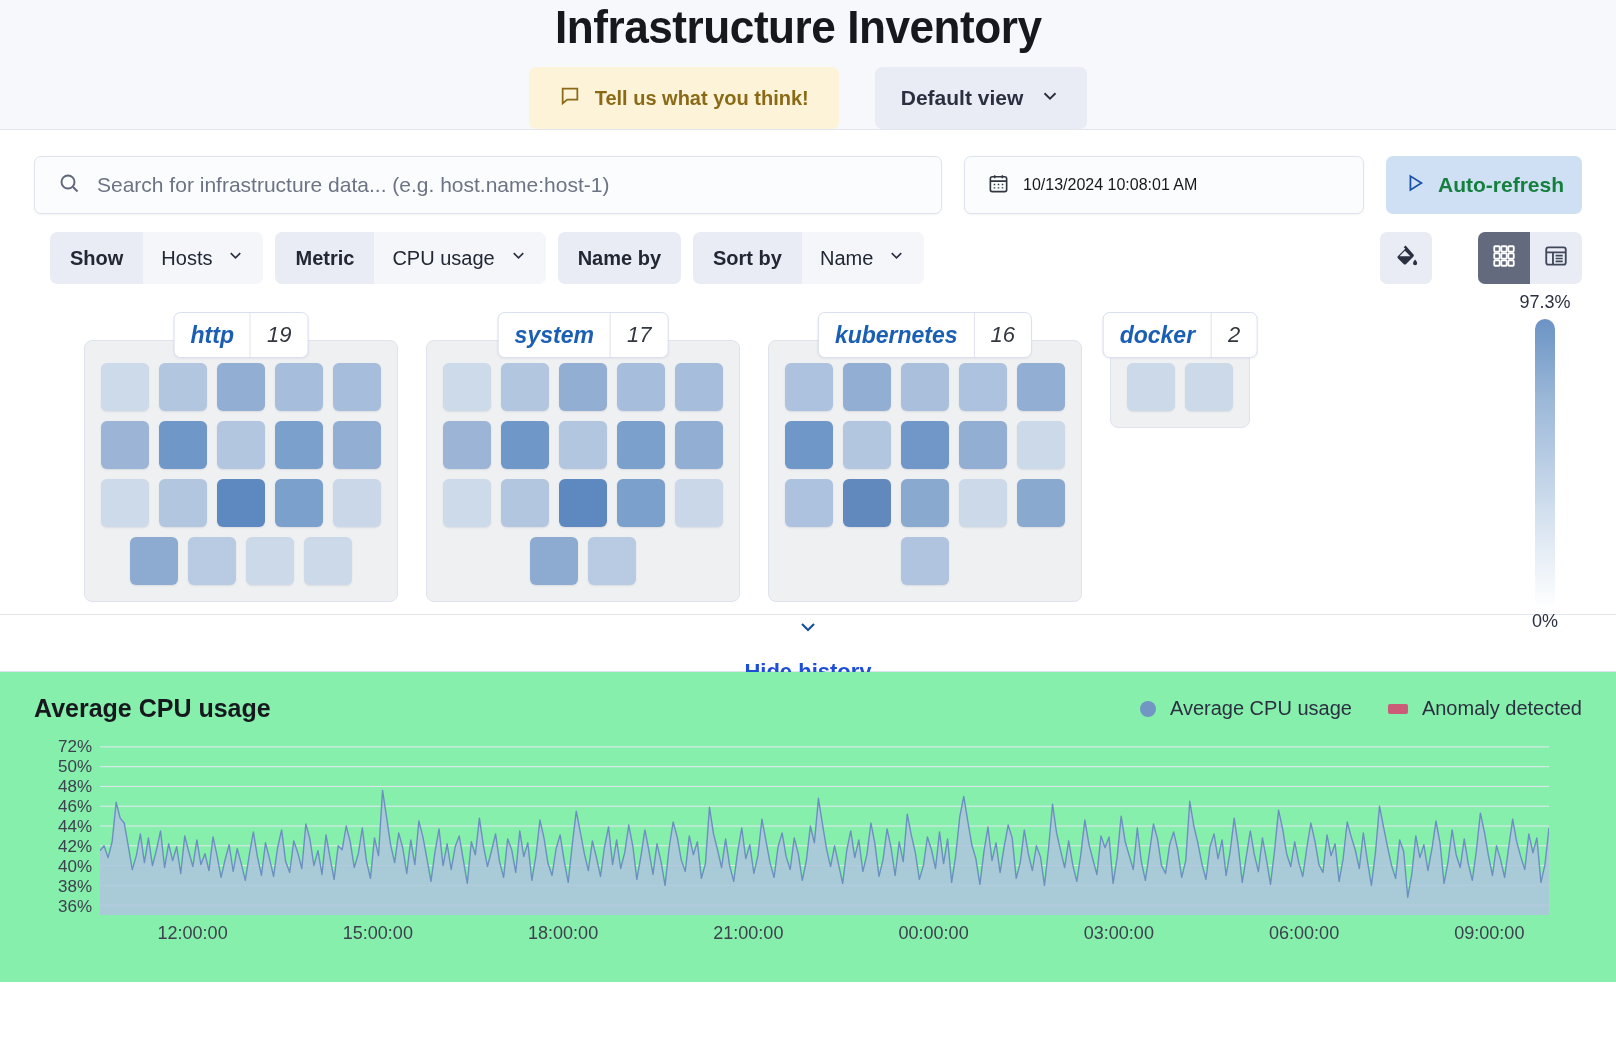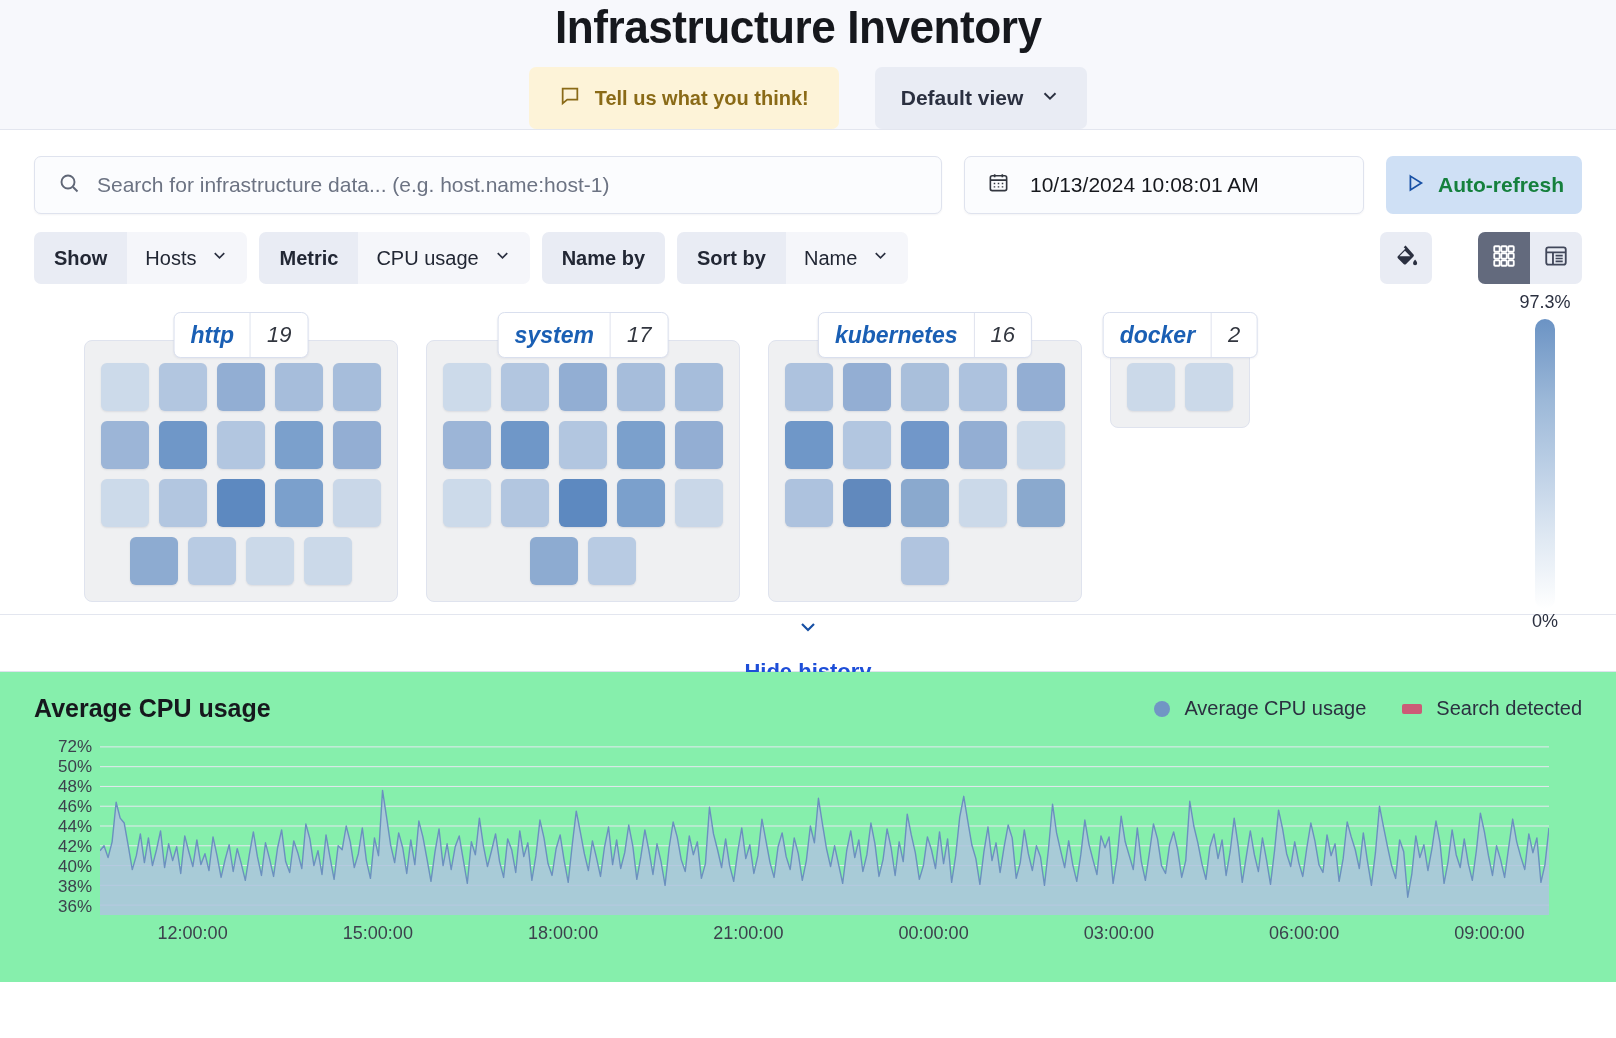--- a/index.html
+++ b/index.html
@@ -82,23 +82,23 @@
   }
   .search-box .ph { color: #6c7383; font-size: 21px; }
   .date-box {
     width: 400px;
     height: 58px;
     background: #fbfcfe;
     border: 1px solid #dfe3ee;
     border-radius: 7px;
     display: flex;
     align-items: center;
-    gap: 20px;
+    gap: 13px;
     padding: 4px 22px;
-    font-size: 21px;
+    font-size: 16px;
     color: #16181d;
     box-shadow: 0 1px 2px rgba(30,40,70,.05);
   }
   .refresh-btn {
     width: 196px;
     height: 58px;
     background: #cfe0f5;
     border-radius: 7px;
     display: flex;
     align-items: center;
@@ -109,20 +109,21 @@
     font-weight: 700;
     cursor: pointer;
   }
 
   
   .filter-row {
     display: flex;
     align-items: center;
     padding: 18px 34px 0 34px;
     gap: 12px;
+    margin-left: 16px;
   }
   .filter-group {
     display: flex;
     align-items: stretch;
     border-radius: 7px;
     overflow: hidden;
     height: 52px;
   }
   .filter-label {
     background: #e9ecf4;
@@ -544,21 +545,21 @@
 <div class="chart-section">
   <div class="chart-head">
     <div class="chart-title">Average CPU usage</div>
     <div class="chart-legend">
       <div class="lg">
         <span class="dot"></span>
         <span>Average CPU usage</span>
       </div>
       <div class="lg">
         <span class="sq"></span>
-        <span>Search detected</span>
+        <span>Anomaly detected</span>
       </div>
     </div>
   </div>
 
   <div class="plot-wrap">
     <div class="y-labels" id="y-labels">
         <div>72%</div>
         <div>50%</div>
         <div>48%</div>
         <div>46%</div>

